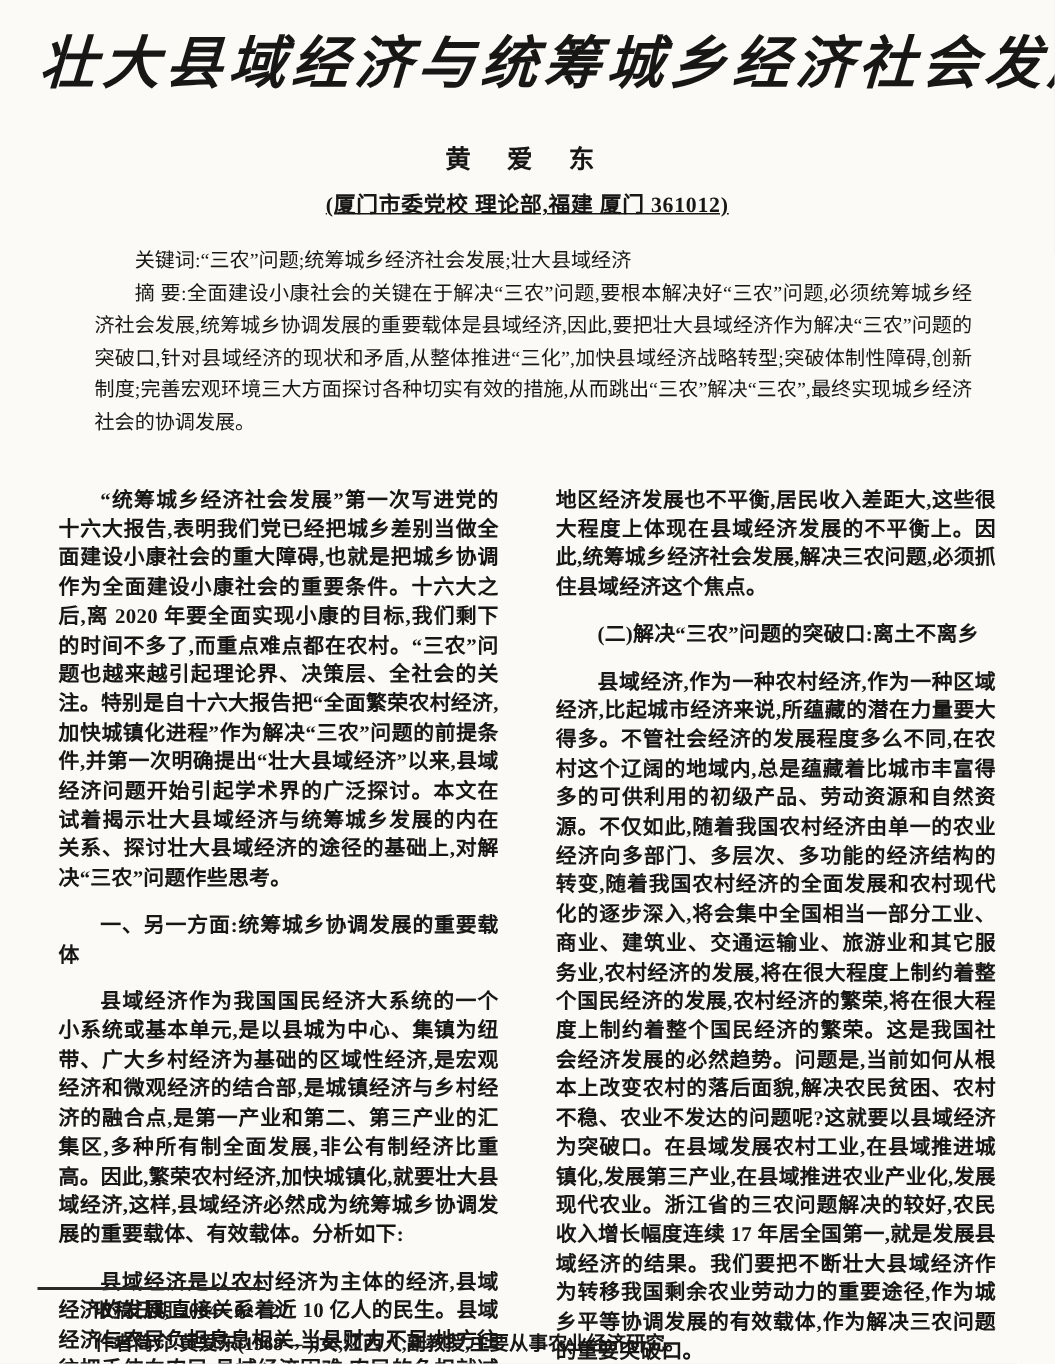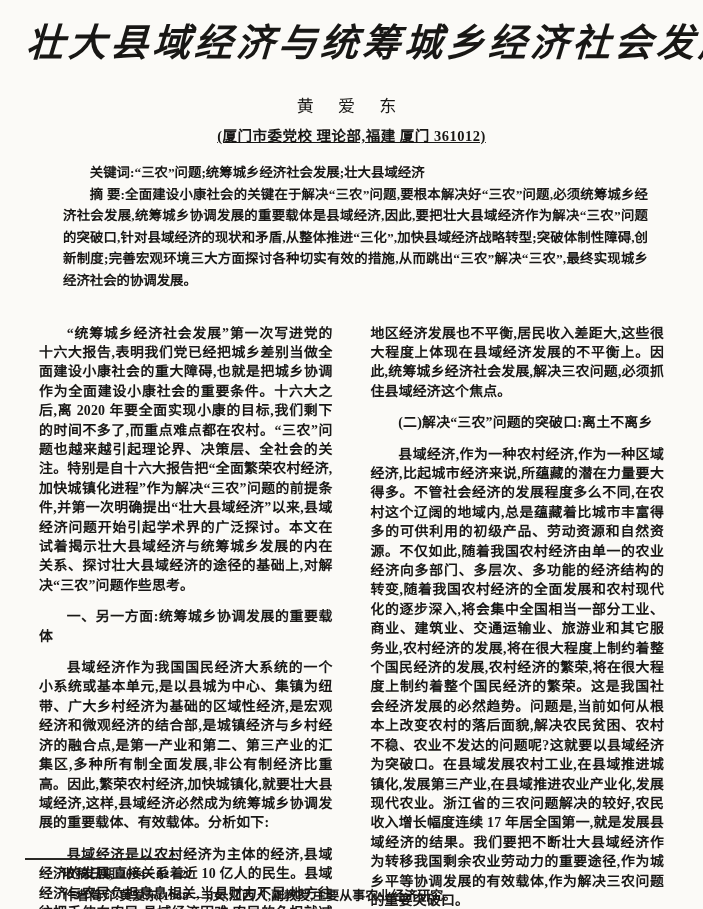--- a/index.html
+++ b/index.html
@@ -28,37 +28,37 @@
     font-weight: bold;
     font-style: italic;
     letter-spacing: 4px;
     transform: skewX(-3deg);
     white-space: nowrap;
   }
   .author {
     margin-top: 24px;
     text-align: center;
     font-size: 17px;
-    font-weight: normal;
+    font-weight: bold;
     letter-spacing: 10px;
   }
   .affiliation {
     margin-top: 7px;
     text-align: center;
     font-size: 14.5px;
     font-weight: bold;
     letter-spacing: 0.5px;
     text-decoration: underline;
   }
   
   .meta-block {
     margin: 17px 28px 0 36px;
     font-size: 13.4px;
     line-height: 21.6px;
-    font-weight: bold;
+    font-weight: normal;
     text-align: justify;
   }
   .meta-block p { margin: 0; text-indent: 2em; }
   .meta-ids span.gap { display: inline-block; width: 34px; }
   
   .columns {
     display: flex;
     gap: 14px;
     margin-top: 20px;
   }

